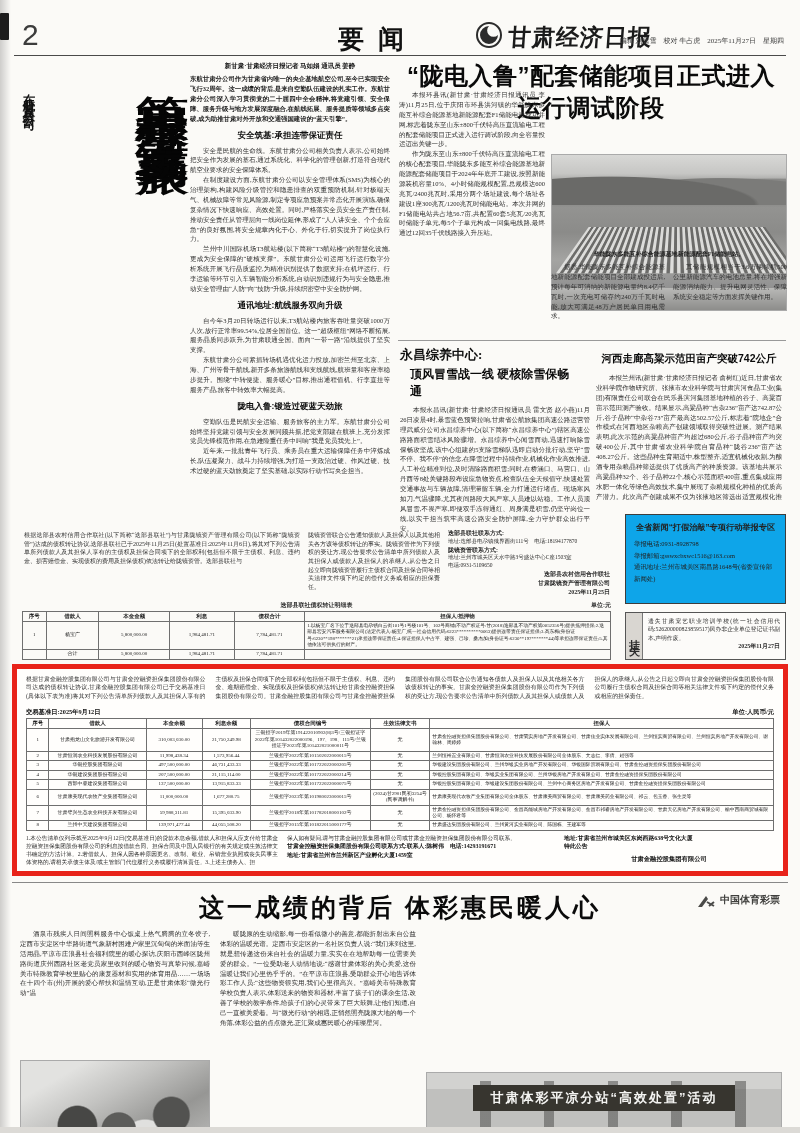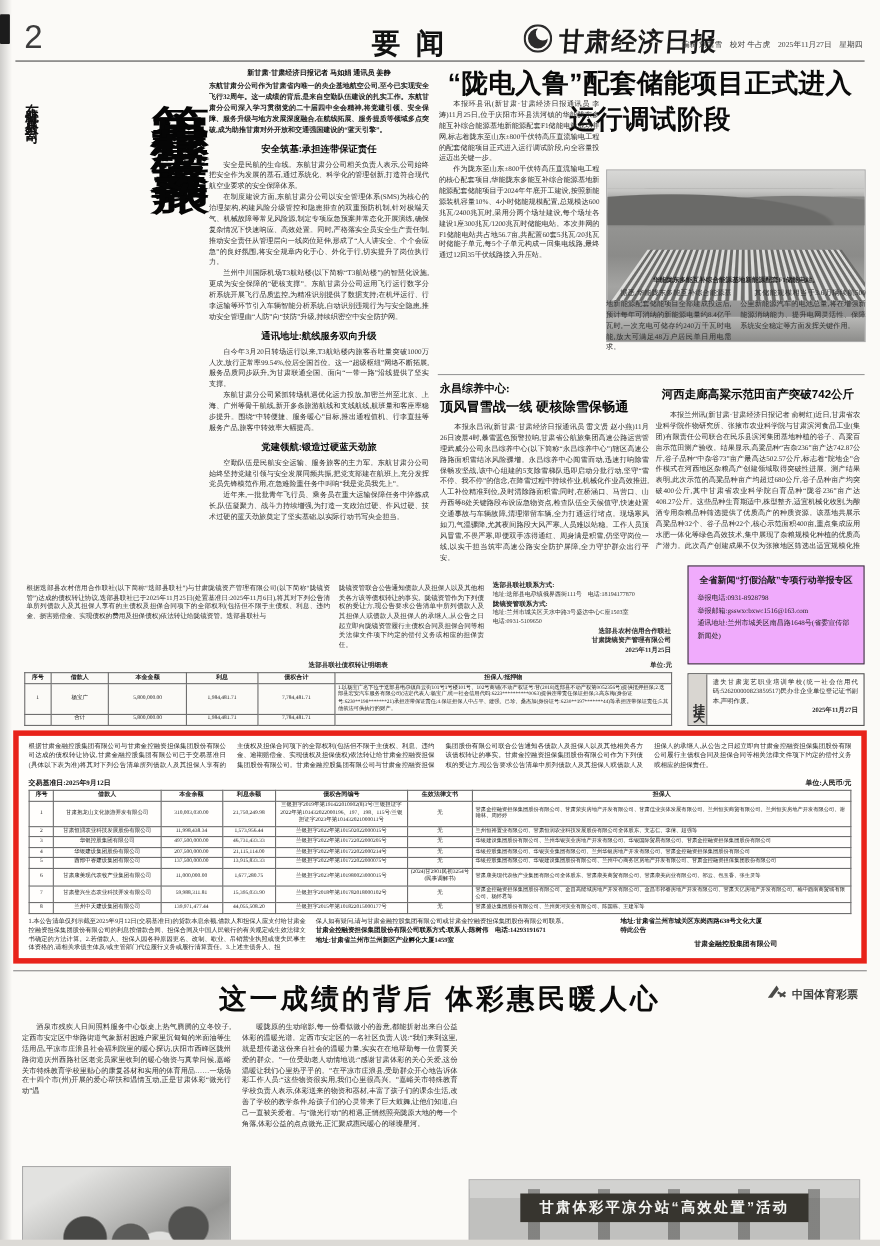--- a/index.html
+++ b/index.html
@@ -22,55 +22,55 @@
   
   .vkick{writing-mode:vertical-rl;font-size:12.5px;font-weight:bold;letter-spacing:4px;color:#111;font-family:"Liberation Sans","DejaVu Sans",sans-serif}
   .bighead{writing-mode:vertical-rl;font-size:30px;line-height:1;letter-spacing:5px;font-weight:900;color:#050505;transform:scaleX(1.75);transform-origin:50% 0;font-family:"Liberation Sans","DejaVu Sans",sans-serif;white-space:nowrap}
   .byline{font-size:6.5px;font-weight:bold;color:#111;margin-bottom:3px}
   .leadp{font-size:6.4px;line-height:1.55;text-align:justify;color:#1f1f1f;font-weight:bold}
   .sub{font-size:8.5px;font-weight:bold;color:#0c0c0c;text-align:center;margin:6px 0 4px;font-family:"Liberation Sans","DejaVu Sans",sans-serif}
   
   .h-energy{font-size:24px;font-weight:900;letter-spacing:.5px;color:#0a0a0a;font-family:"Liberation Sans","DejaVu Sans",sans-serif}
   .h-sub{font-size:12px;font-weight:900;color:#0a0a0a;font-family:"Liberation Sans","DejaVu Sans",sans-serif}
   .h-sorg{font-size:10.5px;font-weight:900;color:#0a0a0a;font-family:"Liberation Sans","DejaVu Sans",sans-serif}
-  .kick{font-size:10px;font-weight:bold;color:#111}
+  .kick{font-size:13px;font-weight:bold;color:#111}
   .caption{font-size:6px;font-weight:bold;text-align:center;color:#222}
   .divline{border-top:0.5px solid #999}
   
   .photo{position:relative;overflow:hidden;border:0.5px solid #aaa}
   .photo-energy{background:linear-gradient(180deg,#d8d8d6 0,#c6c6c4 12%,#9e9e9c 18%,#7c7c7a 26%,#939391 34%,#8b8b89 50%,#a4a4a2 68%,#919191 86%,#7f7f7d 100%)}
   .pe-hills{position:absolute;left:0;top:10%;width:100%;height:22%;background:radial-gradient(ellipse at 25% 100%,#6a6a68 0 58%,transparent 60%),radial-gradient(ellipse at 72% 100%,#7b7b79 0 55%,transparent 57%),radial-gradient(ellipse at 95% 80%,#8a8a88 0 50%,transparent 52%)}
   .pe-rows{position:absolute;left:10%;right:3%;top:42%;height:34%;background:repeating-linear-gradient(90deg,#e9e9e7 0 3px,#636361 3px 6px);transform:perspective(90px) rotateX(32deg);opacity:.85}
   .pe-road{position:absolute;left:0;right:0;bottom:0;height:14%;background:linear-gradient(180deg,#b9b9b7,#8d8d8b)}
   .photo-indoor{background:linear-gradient(150deg,#e2e2e0 0 18%,#c2c2c0 40%,#969694 65%,#c9c9c7 100%),radial-gradient(circle at 28% 58%,#4d4d4b 0 11%,transparent 12%)}
   .pi-people{position:absolute;inset:0;background:radial-gradient(circle at 30% 62%,#474745 0 13%,transparent 14%),radial-gradient(circle at 52% 66%,#5c5c5a 0 14%,transparent 15%),radial-gradient(circle at 80% 52%,#525250 0 11%,transparent 12%),radial-gradient(circle at 66% 80%,#e0e0de 0 16%,transparent 17%)}
   .photo-group{background:linear-gradient(180deg,#d2d2d0 0 8%,#c0c0be 8% 52%,#a8a8a6 52% 58%,#8d8d8b 58% 78%,#c5c5c3 78% 100%)}
   .pg-cols{position:absolute;left:0;top:4%;width:100%;height:50%;background:repeating-linear-gradient(90deg,transparent 0 15%,rgba(70,70,68,.5) 15% 18%)}
   .pg-banner{position:absolute;left:13%;right:13%;top:6%;height:13%;background:#37352f;color:#f4f4f2;display:flex;align-items:center;justify-content:center;font-weight:bold;font-size:13px;letter-spacing:2px;font-family:"Liberation Sans","DejaVu Sans",sans-serif}
   
   .ntable{border-collapse:collapse;width:100%}
   .ntable th,.ntable td{border:0.5px solid #6f6f6f;padding:1px 2px;font-size:5px;line-height:1.3;color:#222;vertical-align:middle}
   .ntable th{font-size:5.5px;font-weight:bold;text-align:center}
   .ntable td{text-align:center}
   .ntable td:last-child{text-align:left;font-size:4.8px}
   .boxttl{font-size:11px;font-weight:900;color:#0b0b0b;text-align:center;font-family:"Liberation Sans","DejaVu Sans",sans-serif}
-  .repbox{border:1.5px solid #3d3d3d;background:#f0abfc;padding:7px 8px}
+  .repbox{border:1.5px solid #3d3d3d;background:#0ea5e9;padding:7px 8px}
   .repbox .ttl{font-size:8.2px;font-weight:900;text-align:center;margin-bottom:5px;font-family:"Liberation Sans","DejaVu Sans",sans-serif}
   .repbox .ln{font-size:6.4px;line-height:1.8;color:#222}
   .lostbox{border:1px solid #555;display:flex;background:#fcfbf9}
   .lostlabel{width:17px;background:#d9d6d1;writing-mode:vertical-rl;letter-spacing:6px;display:flex;align-items:center;justify-content:center;font-weight:bold;font-size:11px;color:#2d2d2d;border-right:1px solid #777}
   .redbox{border:5px solid #e8231a;background:#fffefc}
   .redttl{font-size:12.5px;font-weight:900;text-align:center;color:#080808;font-family:"Liberation Sans","DejaVu Sans",sans-serif}
   .intro4{columns:4;column-gap:10px;font-size:5.9px;line-height:1.42;text-align:justify;color:#2a2a2a}
   .nmeta{font-size:6.3px;font-weight:bold;color:#111}
   .noteblk{font-size:5.7px;line-height:1.45;text-align:justify;color:#2a2a2a}
   .cline{font-size:5.9px;font-weight:bold;line-height:1.5;color:#111}
   
   .charhead{font-size:25px;font-weight:900;letter-spacing:3px;color:#0a0a0a;font-family:"Liberation Sans","DejaVu Sans",sans-serif}
-  .lotto{display:flex;align-items:center;gap:4px;font-size:10px;font-weight:900;color:#3f3f3d;font-family:"Liberation Sans","DejaVu Sans",sans-serif}
+  .lotto{display:flex;align-items:flex-start;gap:4px;font-size:10px;font-weight:900;color:#3f3f3d;font-family:"Liberation Sans","DejaVu Sans",sans-serif}
   
   .gutter{position:absolute;left:0;top:0;width:11px;height:100%;background:linear-gradient(90deg,rgba(0,0,0,.18),rgba(0,0,0,0));pointer-events:none}
   .inkmark{position:absolute;left:0;top:13px;width:9px;height:27px;background:#1c1c1c;border-radius:1px}
   .botstrip{position:absolute;left:0;bottom:0;width:100%;height:6px;background:#dcdad6}
 </style>
 </head>
 <body>
 
 <div id="page">
 
@@ -99,21 +99,21 @@
       <div class="t">
           <p>安全是民航的生命线。东航甘肃分公司相关负责人表示,公司始终把安全作为发展的基石,通过系统化、科学化的管理创新,打造符合现代航空业要求的安全保障体系。</p>
           <p>在制度建设方面,东航甘肃分公司以安全管理体系(SMS)为核心的治理架构,构建风险分级管控和隐患排查的双重预防机制,针对极端天气、机械故障等常见风险源,制定专项应急预案并常态化开展演练,确保复杂情况下快速响应、高效处置。同时,严格落实全员安全生产责任制,推动安全责任从管理层向一线岗位延伸,形成了“人人讲安全、个个会应急”的良好氛围,将安全规章内化于心、外化于行,切实提升了岗位执行力。</p>
           <p>兰州中川国际机场T3航站楼(以下简称“T3航站楼”)的智慧化设施,更成为安全保障的“硬核支撑”。东航甘肃分公司运用飞行运行数字分析系统开展飞行品质监控,为精准识别提供了数据支持;在机坪运行、行李运输等环节引入车辆智能分析系统,自动识别违规行为与安全隐患,推动安全管理由“人防”向“技防”升级,持续织密空中安全防护网。</p>
         </div>
       <div class="sub">通讯地址:航线服务双向升级</div>
       <div class="t">
           <p>自今年3月20日转场运行以来,T3航站楼内旅客吞吐量突破1000万人次,放行正常率99.54%,位居全国首位。这一“超级枢纽”网络不断拓展,服务品质同步跃升,为甘肃联通全国、面向“一带一路”沿线提供了坚实支撑。</p>
           <p>东航甘肃分公司紧抓转场机遇优化运力投放,加密兰州至北京、上海、广州等骨干航线,新开多条旅游航线和支线航线,航班量和客座率稳步提升。围绕“中转便捷、服务暖心”目标,推出通程值机、行李直挂等服务产品,旅客中转效率大幅提高。</p>
         </div>
-      <div class="sub">党建领航:锻造过硬蓝天劲旅</div>
+      <div class="sub">陇电入鲁:锻造过硬蓝天劲旅</div>
       <div class="t">
           <p>空勤队伍是民航安全运输、服务旅客的主力军。东航甘肃分公司始终坚持党建引领与安全发展同频共振,把党支部建在航班上,充分发挥党员先锋模范作用,在急难险重任务中叫响“我是党员我先上”。</p>
           <p>近年来,一批批青年飞行员、乘务员在重大运输保障任务中淬炼成长,队伍凝聚力、战斗力持续增强,为打造一支政治过硬、作风过硬、技术过硬的蓝天劲旅奠定了坚实基础,以实际行动书写央企担当。</p>
         </div>
     </div>
   </div>
 
   <div class="abs" style="left:395px;top:60px;width:392px;height:276px">
     <div class="h-energy center" style="width:392px">“陇电入鲁”配套储能项目正式进入运行调试阶段</div>
     <div class="abs t clip" style="left:4px;top:30px;width:146px;height:248px">
@@ -131,21 +131,21 @@
       </div>
     <div class="abs t clip" style="left:278px;top:202px;width:114px;height:74px">
         <p>其储能规模相当于3.6万辆续航500公里新能源汽车的电池总量,将在增强新能源消纳能力、提升电网灵活性、保障系统安全稳定等方面发挥关键作用。</p>
       </div>
   </div>
 
   <div class="abs divline" style="left:398px;top:340px;width:388px"></div>
 
   <div class="abs" style="left:400px;top:346px;width:190px;height:162px">
     <div class="kick">永昌综养中心:</div>
-    <div class="h-sub" style="margin:2px 0 5px">顶风冒雪战一线 硬核除雪保畅通</div>
+    <div class="h-sub" style="margin:2px 10px 5px">顶风冒雪战一线 硬核除雪保畅通</div>
     <div class="t clip" style="height:128px">
         <p>本报永昌讯(新甘肃·甘肃经济日报通讯员 雷文贤 赵小燕)11月26日凌晨4时,暴雪蓝色预警拉响,甘肃省公航旅集团高速公路运营管理武威分公司永昌综养中心(以下简称“永昌综养中心”)辖区高速公路路面积雪结冰风险骤增。永昌综养中心闻雪而动,迅速打响除雪保畅攻坚战,该中心组建的5支除雪梯队迅即启动分批行动,坚守“雪不停、我不停”的信念,在降雪过程中持续作业,机械化作业高效推进,人工补位精准到位,及时清除路面积雪;同时,在桥涵口、马营口、山丹西等8处关键路段布设应急物资点,检查队伍全天候值守,快速处置交通事故与车辆故障,清理滞留车辆,全力打通运行堵点。现场寒风如刀,气温骤降,尤其夜间路段大风严寒,人员难以站稳。工作人员顶风冒雪,不畏严寒,即便双手冻得通红、周身满是积雪,仍坚守岗位一线,以实干担当筑牢高速公路安全防护屏障,全力守护群众出行平安。</p>
       </div>
   </div>
 
   <div class="abs" style="left:596px;top:346px;width:186px;height:162px">
     <div class="h-sorg center" style="margin:6px 0 7px">河西走廊高粱示范田亩产突破742公斤</div>
     <div class="t clip" style="height:128px">
         <p>本报兰州讯(新甘肃·甘肃经济日报记者 俞树红)近日,甘肃省农业科学院作物研究所、张掖市农业科学院与甘肃滨河食品工业(集团)有限责任公司联合在民乐县滨河集团基地种植的谷子、高粱百亩示范田测产验收。结果显示,高粱品种“吉杂236”亩产达742.87公斤,谷子品种“中杂谷73”亩产最高达502.57公斤,标志着“院地企”合作模式在河西地区杂粮高产创建领域取得突破性进展。测产结果表明,此次示范的高粱品种亩产均超过680公斤,谷子品种亩产均突破400公斤,其中甘肃省农业科学院自育品种“陇谷236”亩产达408.27公斤。这些品种生育期适中,株型整齐,适宜机械化收割,为酿酒专用杂粮品种筛选提供了优质高产的种质资源。该基地共展示高粱品种32个、谷子品种22个,核心示范面积400亩,重点集成应用水肥一体化等绿色高效技术,集中展现了杂粮规模化种植的优质高产潜力。此次高产创建成果不仅为张掖地区筛选出适宜规模化推广的杂粮品种,更通过“院地企”协同创新,打通了从技术研发到产业应用“最后一公里”,为河西走廊杂粮产业振兴注入新动能。</p>
       </div>

